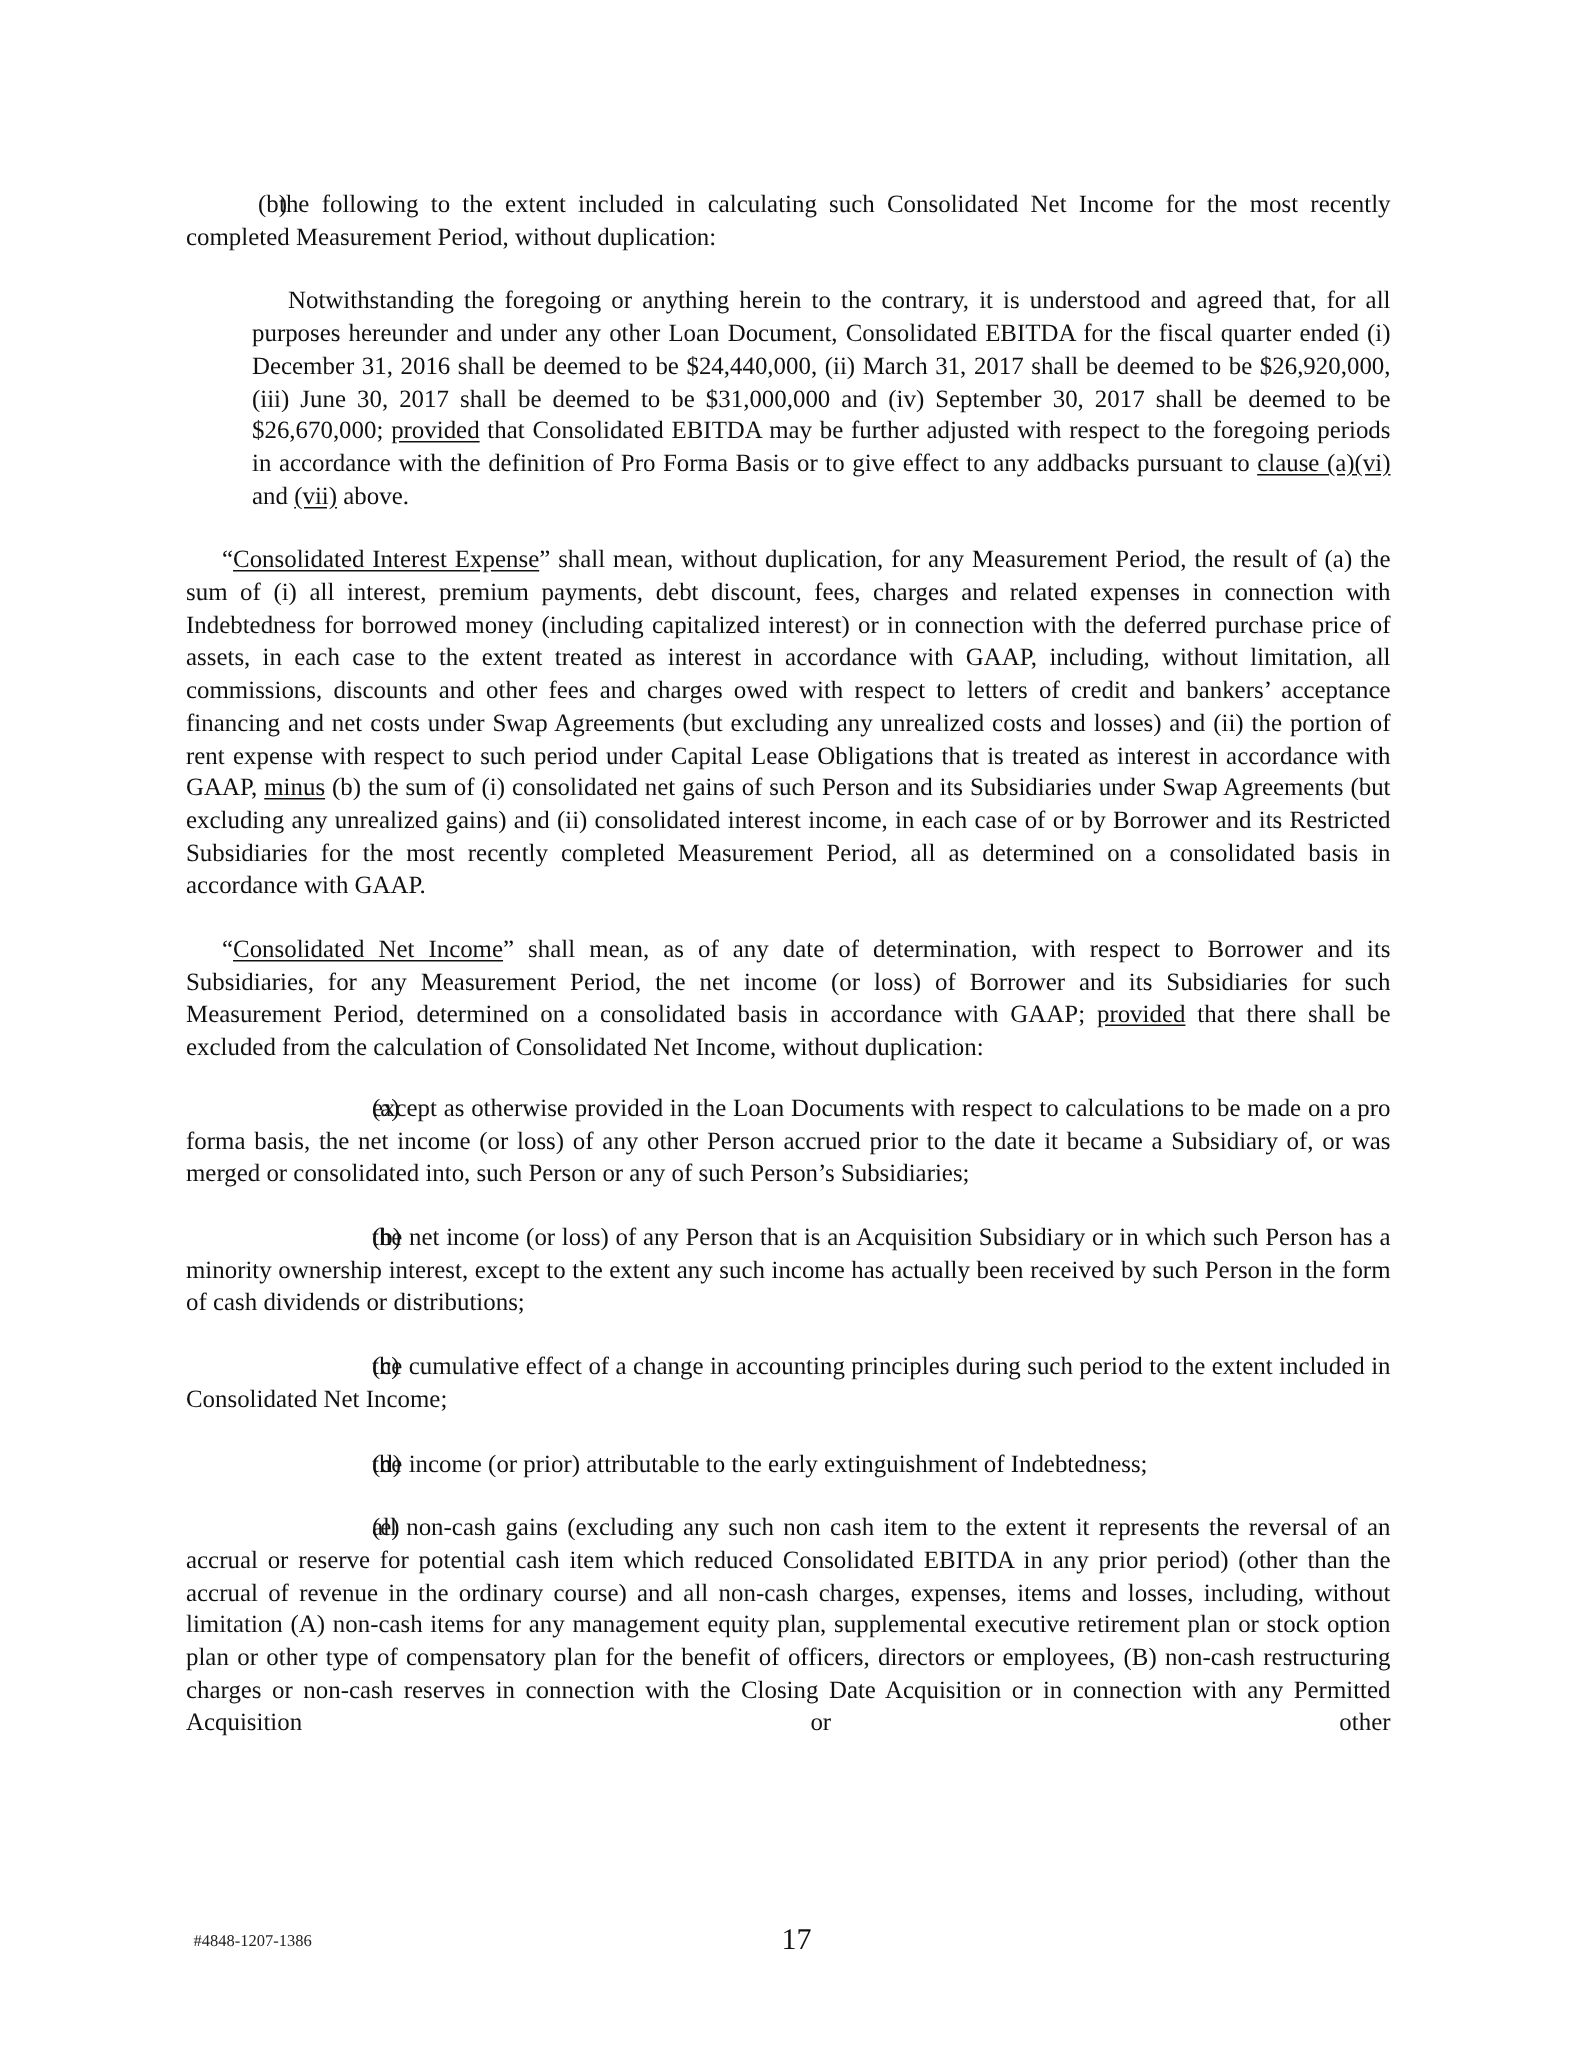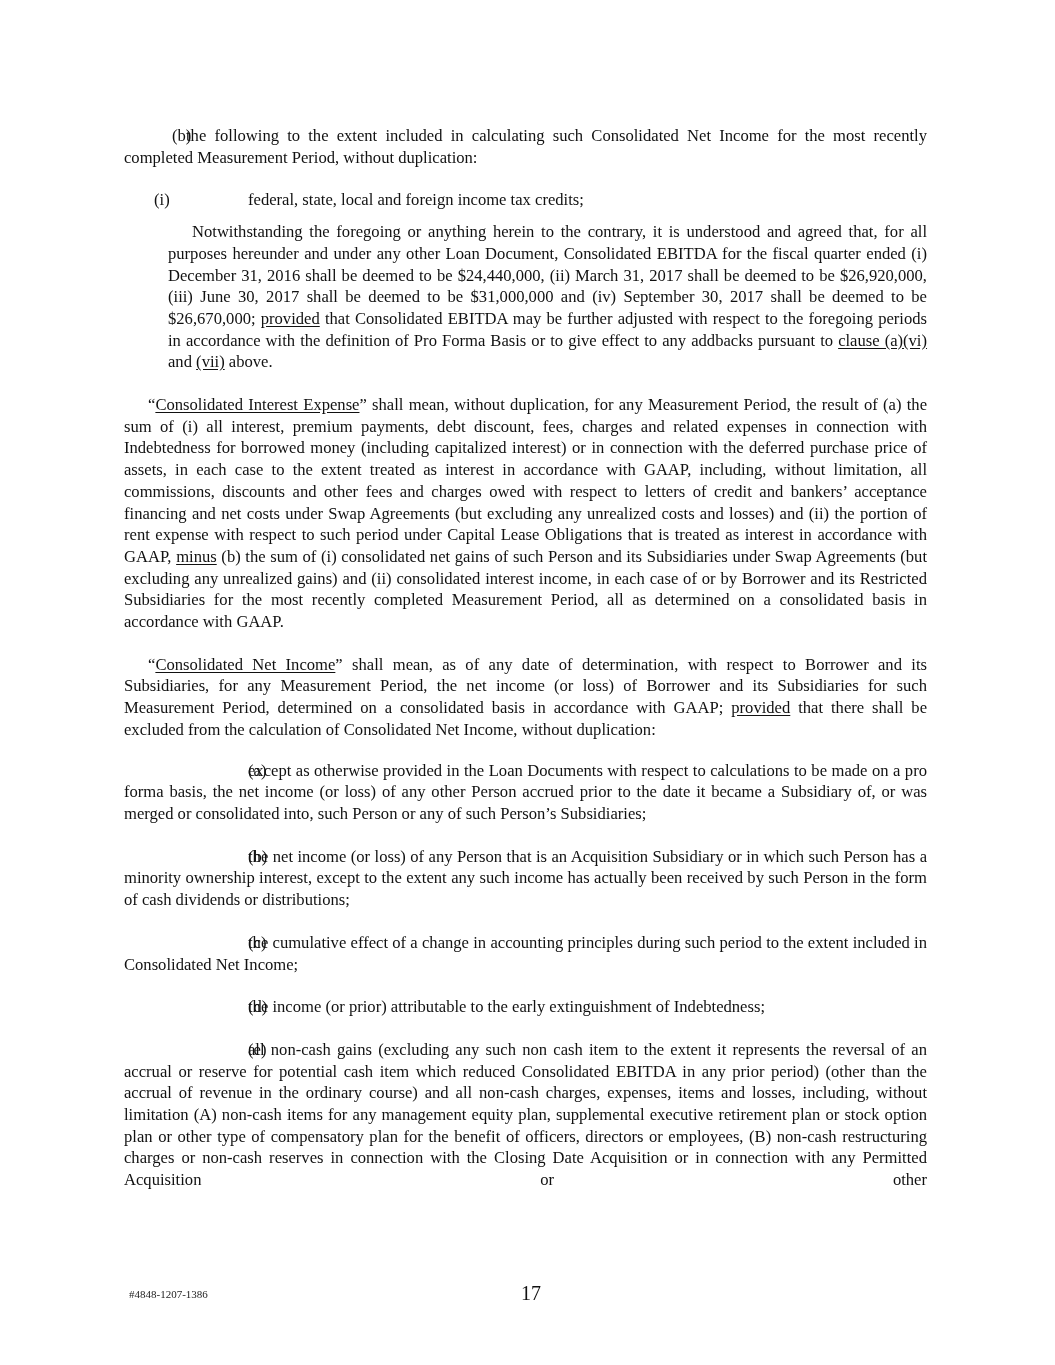--- a/index.html
+++ b/index.html
@@ -27,23 +27,20 @@
 </style>
 </head>
 <body>
 
 <div class="page">
 
   <p class="p indent-first" style="margin-bottom:21px;">
     <span class="tab-b">(b)</span><span>the following to the extent included in calculating such Consolidated Net Income for the most recently completed Measurement Period, without duplication:</span>
   </p>
 
-  <p class="p" style="padding-left:30px; margin-bottom:10px;">
-    <span class="tab-i">(i)</span><span>federal, state, local and foreign income tax credits;</span>
-  </p>
 
   <p class="p indent-first" style="margin-bottom:21px;margin-left:44px;">
     <span>Notwithstanding the foregoing or anything herein to the contrary, it is understood and agreed that, for all purposes hereunder and under any other Loan Document, Consolidated EBITDA for the fiscal quarter ended (i) December 31, 2016 shall be deemed to be $24,440,000, (ii) March 31, 2017 shall be deemed to be $26,920,000, (iii) June 30, 2017 shall be deemed to be $31,000,000 and (iv) September 30, 2017 shall be deemed to be $26,670,000; </span><span class="u">provided</span><span> that Consolidated EBITDA may be further adjusted with respect to the foregoing periods in accordance with the definition of Pro Forma Basis or to give effect to any addbacks pursuant to </span><span class="u">clause (a)(vi)</span><span> and </span><span class="u">(vii)</span><span> above.</span>
   </p>
 
   <p class="p indent-first" style="margin-bottom:21px;">
     <span>“</span><span class="u">Consolidated Interest Expense</span><span>” shall mean, without duplication, for any Measurement Period, the result of (a) the sum of (i) all interest, premium payments, debt discount, fees, charges and related expenses in connection with Indebtedness for borrowed money (including capitalized interest) or in connection with the deferred purchase price of assets, in each case to the extent treated as interest in accordance with GAAP, including, without limitation, all commissions, discounts and other fees and charges owed with respect to letters of credit and bankers’ acceptance financing and net costs under Swap Agreements (but excluding any unrealized costs and losses) and (ii) the portion of rent expense with respect to such period under Capital Lease Obligations that is treated as interest in accordance with GAAP, </span><span class="u">minus</span><span> (b) the sum of (i) consolidated net gains of such Person and its Subsidiaries under Swap Agreements (but excluding any unrealized gains) and (ii) consolidated interest income, in each case of or by Borrower and its Restricted Subsidiaries for the most recently completed Measurement Period, all as determined on a consolidated basis in accordance with GAAP.</span>
   </p>
 
   <p class="p indent-first" style="margin-bottom:19px;">

